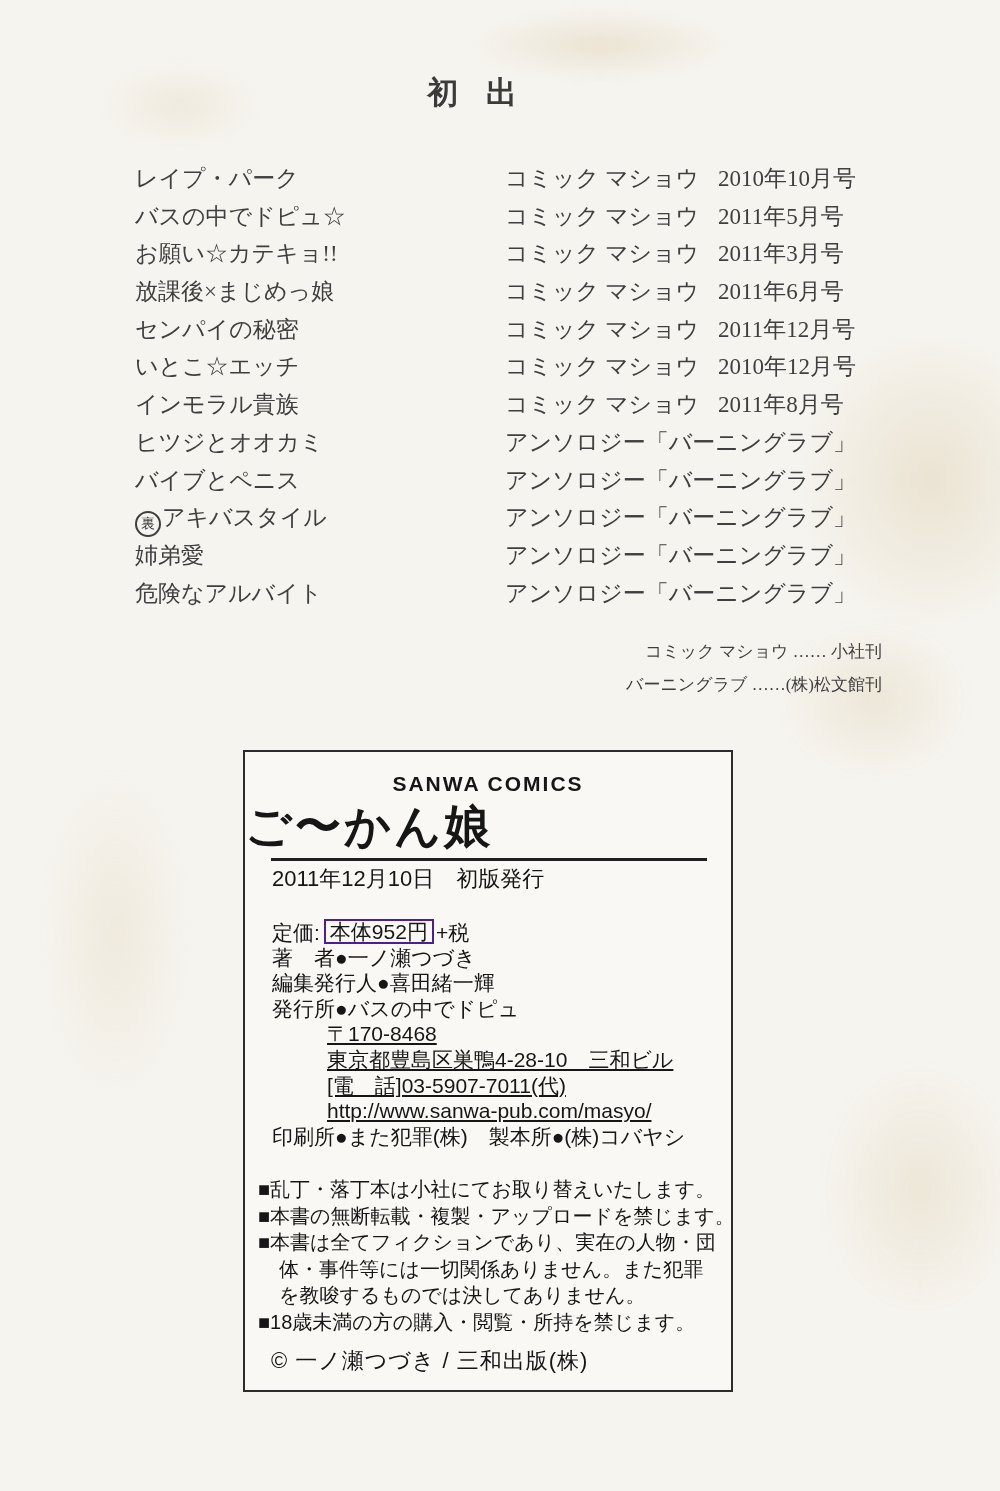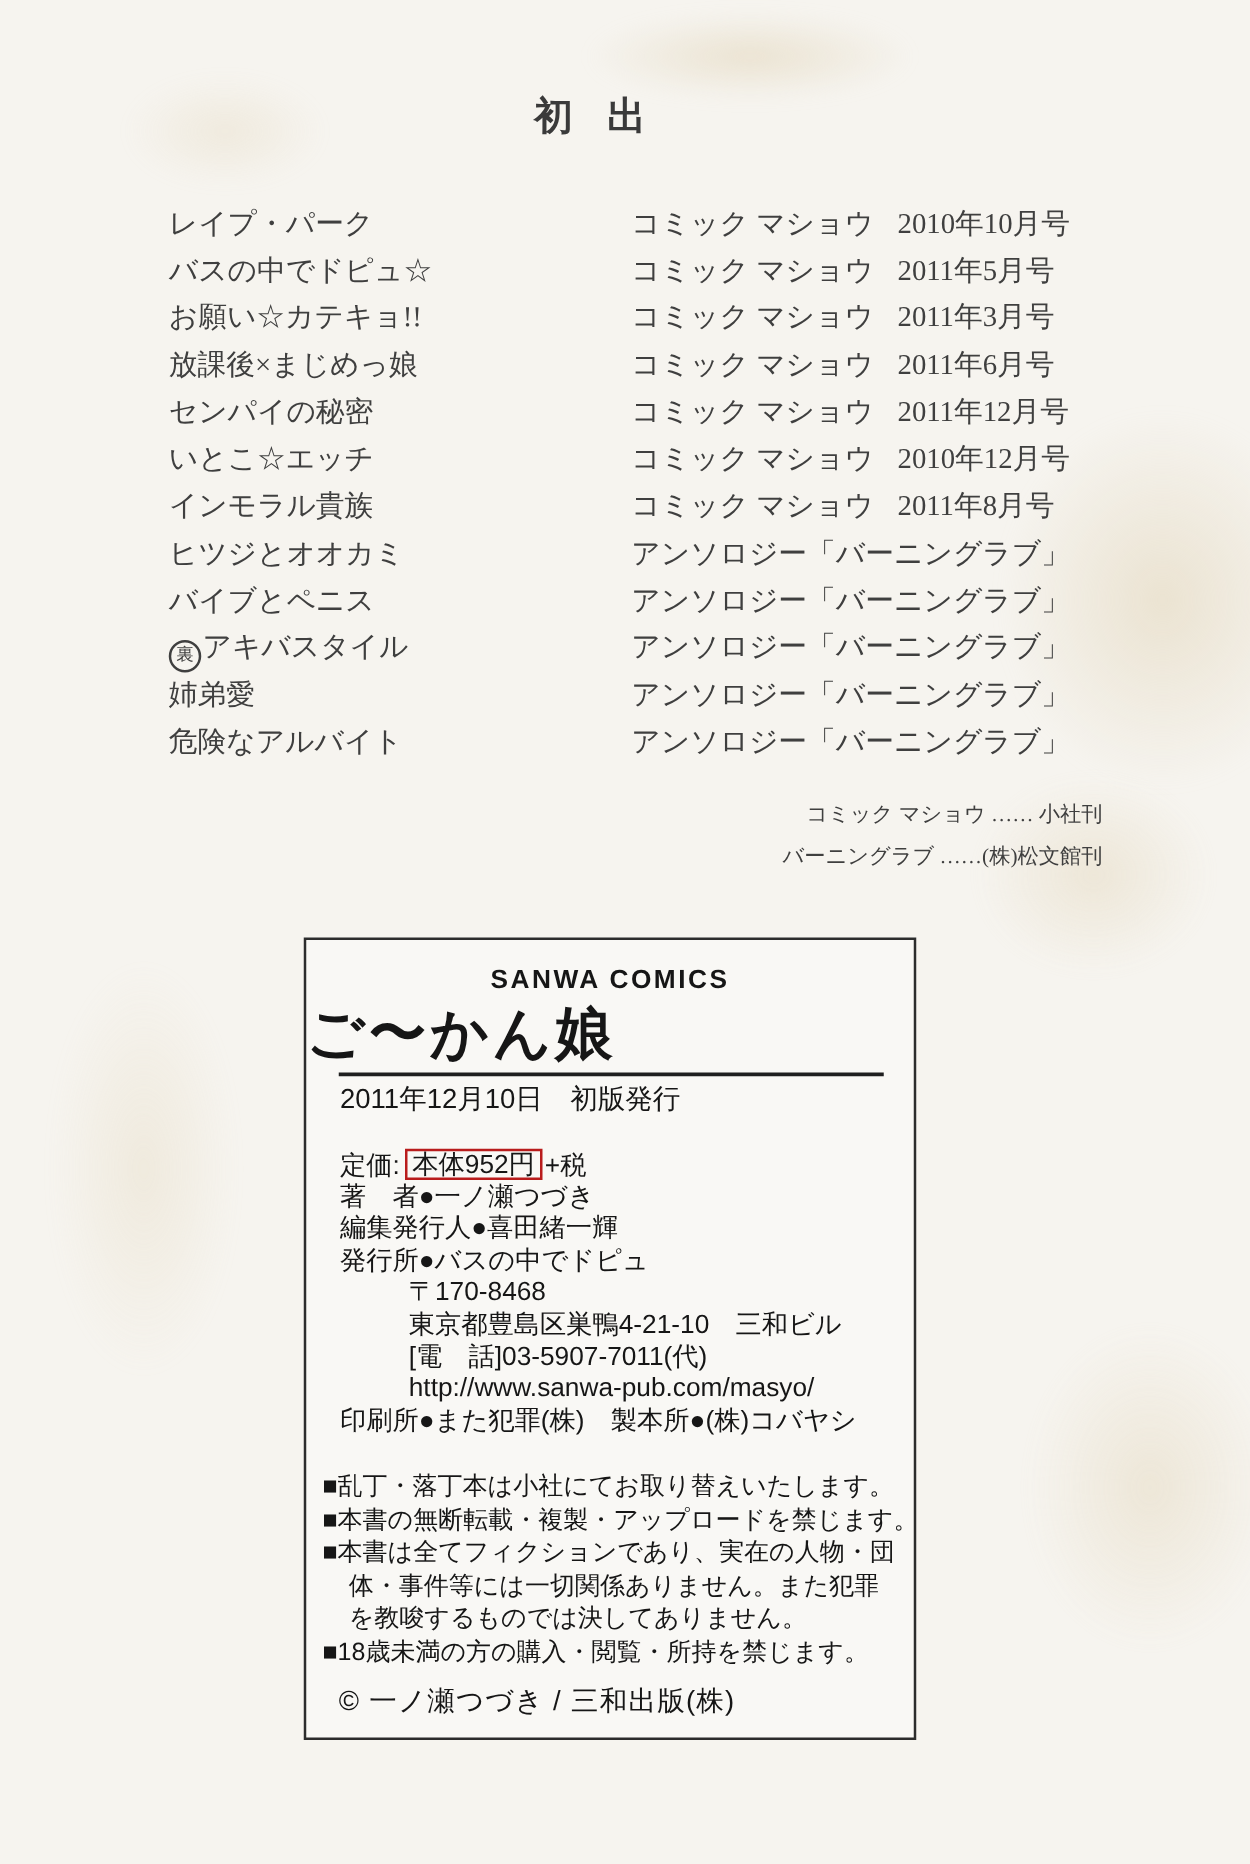--- a/index.html
+++ b/index.html
@@ -49,22 +49,22 @@
   }
   .colophon .brand{position:absolute;top:20px;left:0;width:100%;text-align:center;
     font-size:21px;font-weight:bold;letter-spacing:2px;}
   .colophon .book-title{position:absolute;top:50px;left:0;width:100%;
     font-family:"Liberation Serif","DejaVu Serif",serif;
     font-size:46px;font-weight:bold;letter-spacing:3px;line-height:50px;}
   .colophon .rule{position:absolute;top:106px;left:26px;right:24px;height:3px;background:#1f1f1f;}
   .colophon .edition{position:absolute;top:112px;left:27px;font-size:22px;}
   .colophon .info{position:absolute;top:167px;left:27px;right:10px;font-size:21px;}
   .colophon .info > div{height:25.6px;line-height:25.6px;white-space:nowrap;}
-  .colophon .info .ind{padding-left:55px;}
-  .pricebox{display:inline-block;border:2px solid #b91c1c;padding:0 4px;line-height:21px;
+  .colophon .info .ind{padding-left:55px;text-decoration:underline;}
+  .pricebox{display:inline-block;border:2px solid #4c1d95;padding:0 4px;line-height:21px;
     vertical-align:1px;margin:0 2px 0 4px;}
   .colophon .notices{position:absolute;top:424px;left:13px;right:6px;font-size:20px;}
   .colophon .notices > div{height:26.6px;line-height:26.6px;white-space:nowrap;}
   .colophon .notices .n-ind{padding-left:21px;}
   .colophon .copyright{position:absolute;top:594px;left:26px;font-size:22px;letter-spacing:1px;}
 </style>
 </head>
 <body>
 
 <div class="stain s1"></div>
@@ -149,21 +149,21 @@
   <div class="book-title">ご〜かん娘</div>
   <div class="rule"></div>
   <div class="edition">2011年12月10日　初版発行</div>
 
   <div class="info">
     <div><span>定価:</span><span class="pricebox">本体952円</span><span>+税</span></div>
     <div>著　者●一ノ瀬つづき</div>
     <div>編集発行人●喜田緒一輝</div>
     <div>発行所●バスの中でドピュ</div>
     <div class="ind">〒170-8468</div>
-    <div class="ind">東京都豊島区巣鴨4-21-10　三和ビル</div>
+    <div class="ind">東京都豊島区巣鴨4-28-10　三和ビル</div>
     <div class="ind">[電　話]03-5907-7011(代)</div>
     <div class="ind">http://www.sanwa-pub.com/masyo/</div>
     <div>印刷所●また犯罪(株)　製本所●(株)コバヤシ</div>
   </div>
 
   <div class="notices">
     <div>■乱丁・落丁本は小社にてお取り替えいたします。</div>
     <div>■本書の無断転載・複製・アップロードを禁じます。</div>
     <div>■本書は全てフィクションであり、実在の人物・団</div>
     <div class="n-ind">体・事件等には一切関係ありません。また犯罪</div>

